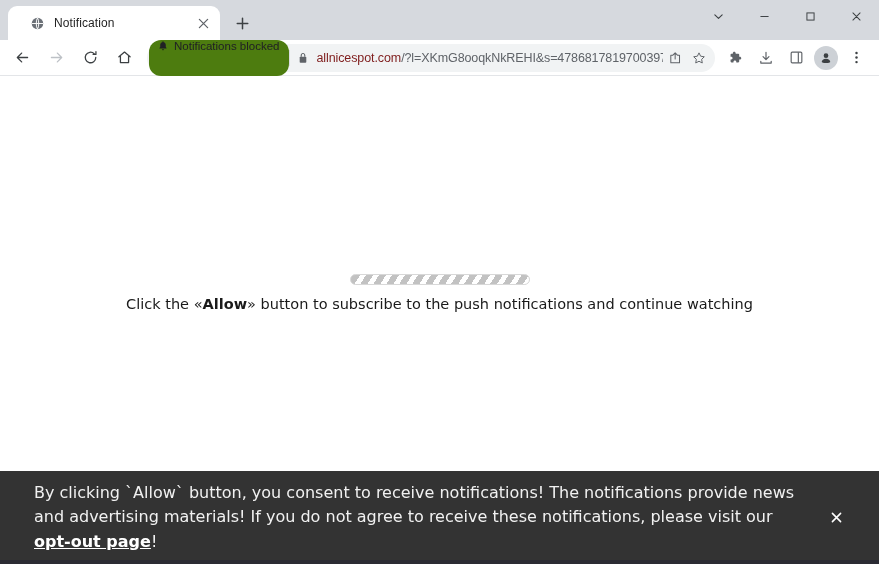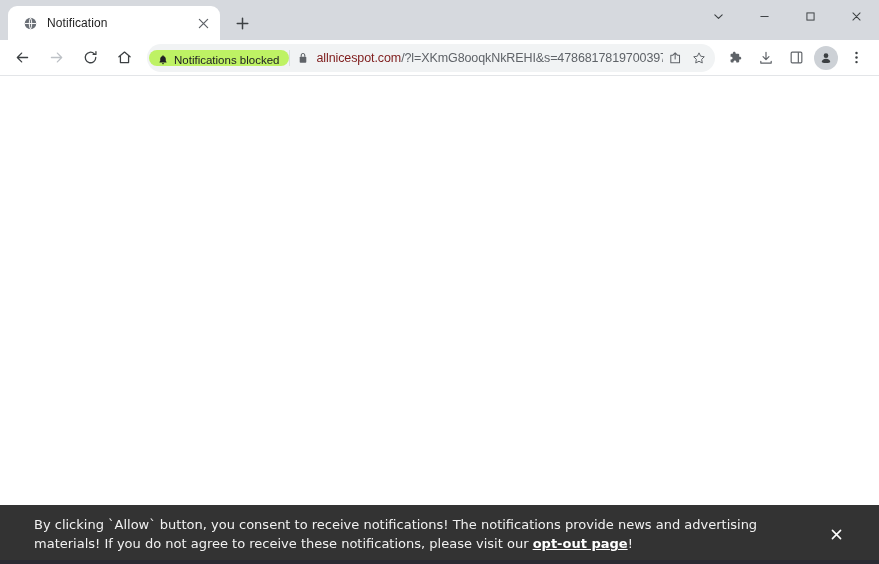--- a/index.html
+++ b/index.html
@@ -25,21 +25,21 @@
     align-items: flex-end;
     position: relative;
     padding-left: 8px;
     flex: 0 0 40px;
   }
   .tab {
     width: 212px; height: 34px;
     background: #ffffff;
     border-radius: 9px 9px 0 0;
     display: flex; align-items: center;
-    padding: 0 8px 0 14px;
+    padding: 0 8px 0 21px;
     position: relative;
     gap: 9px;
   }
   .tab-favicon {
     width: 16px; height: 16px;
     flex: 0 0 16px;
     display: flex; align-items: center; justify-content: center;
   }
   .tab-title {
     font-size: 12px;
@@ -101,25 +101,25 @@
     height: 28px;
     background: #f1f3f4;
     border-radius: 14px;
     display: flex;
     align-items: center;
     margin: 0 6px 0 6px;
     padding-right: 4px;
     min-width: 0;
   }
   .chip {
-    height: 16px;
-    background: #bef264;
+    height: 36px;
+    background: #4d7c0f;
     border-radius: 12px;
     display: flex;
-    align-items: flex-end;
+    align-items: flex-start;
     gap: 5px;
     padding: 0 10px 0 8px;
     margin-left: 2px;
     flex: 0 0 auto;
   }
   .chip-label {
     font-size: 11.5px;
     color: #202124;
     white-space: nowrap;
   }
@@ -214,21 +214,21 @@
     left: 0; right: 0; bottom: 0;
     background: #333333;
     min-height: 58px;
     display: flex;
     align-items: center;
     padding: 10px 14px 10px 34px;
   }
   .banner-text {
     flex: 1;
     color: #f1f1f1;
-    font-size: 13px;
+    font-size: 16px;
     line-height: 1.52;
     font-family: "DejaVu Sans", sans-serif;
     padding-right: 24px;
   }
   .banner-text a {
     color: #ffffff;
     font-weight: bold;
     text-decoration: underline;
   }
   .banner-close {
@@ -388,20 +388,24 @@
       <svg width="15" height="15" viewBox="0 0 16 16" fill="#3c4043">
         <circle cx="8" cy="3.1" r="1.3"></circle>
         <circle cx="8" cy="8" r="1.3"></circle>
         <circle cx="8" cy="12.9" r="1.3"></circle>
       </svg>
     </div>
   </div>
 
   <div class="page">
 
+    <div class="center-block">
+      <div class="progress"></div>
+      <div class="headline"><span>Click the «</span><b>Allow</b><span>» button to subscribe to the push notifications and continue watching</span></div>
+    </div>
 
     <div class="banner">
       <div class="banner-text"><span>By clicking `Allow` button, you consent to receive notifications! The notifications provide news and advertising materials! If you do not agree to receive these notifications, please visit our </span><a href="#">opt-out page</a><span>!</span></div>
       <div class="banner-close">
         <svg width="13" height="13" viewBox="0 0 14 14" stroke="#ffffff" stroke-width="1.7" stroke-linecap="round">
           <path d="M2.6 2.6 L11.4 11.4 M11.4 2.6 L2.6 11.4"></path>
         </svg>
       </div>
     </div>
 

